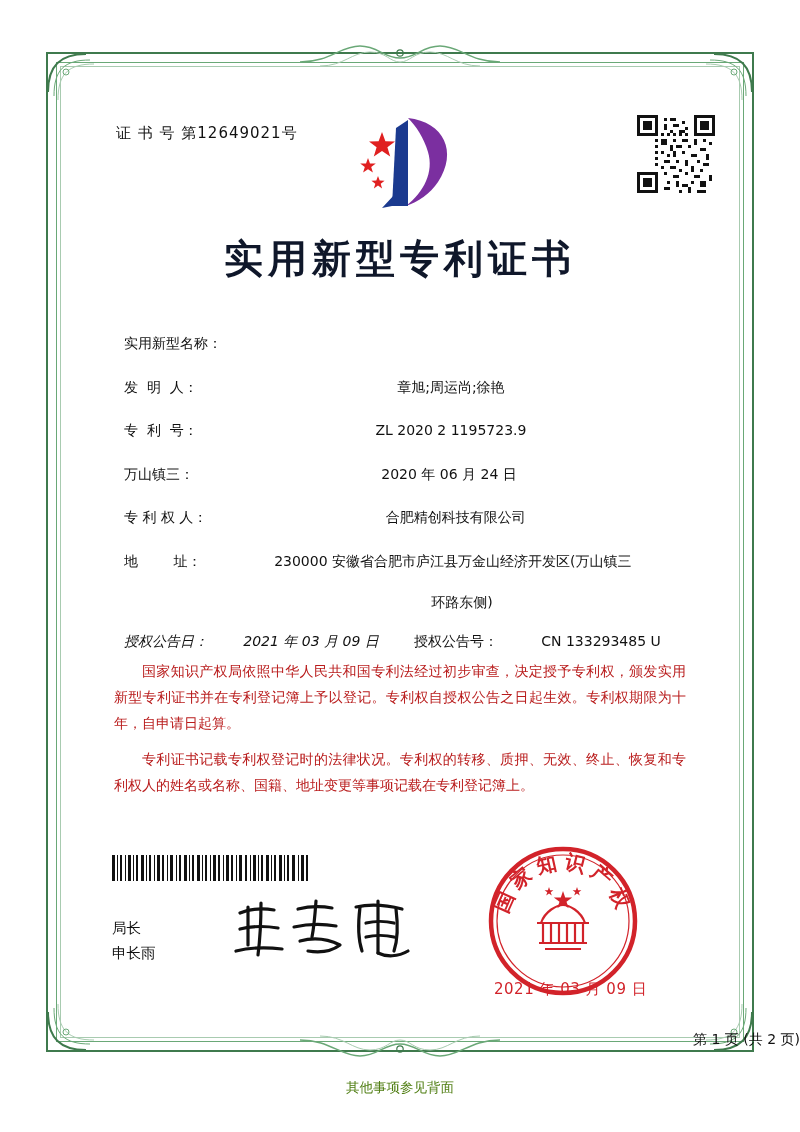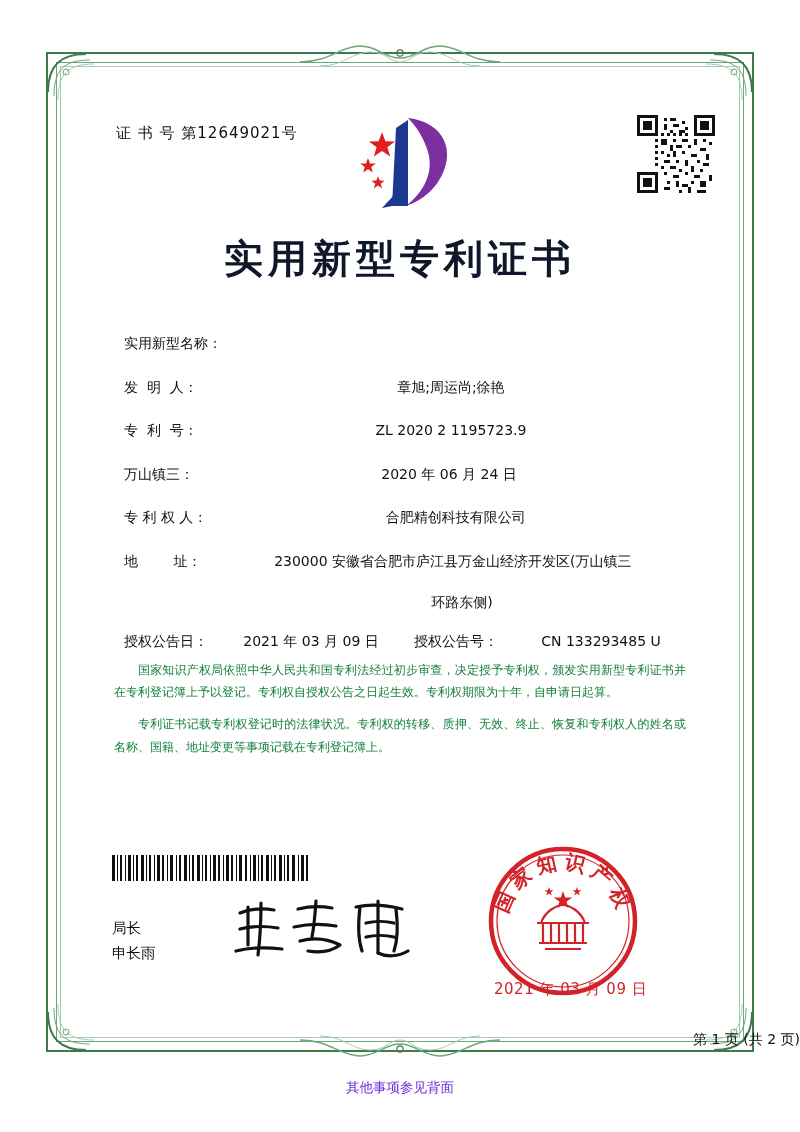--- a/index.html
+++ b/index.html
@@ -130,31 +130,31 @@
   .field-row.tall { margin-bottom: 20px; }
   .addr-second {
     margin-left: 96px;
     margin-top: 3px;
     color: #111;
   }
   .two-col {
     display: flex;
     align-items: flex-start;
   }
-  .two-col .col-a { flex: 0 0 290px; display:flex; }
+  .two-col .col-a { flex: 0 0 290px; display:flex;font-style:italic; }
   .two-col .col-b { flex: 1 1 auto; display:flex; }
 
   
   .paras {
     position: absolute;
     left: 114px; top: 659px;
     width: 572px;
-    font-size: 12px;
+    font-size: 14px;
     line-height: 1.85;
-    color: #15803d;
+    color: #b91c1c;
     text-align: justify;
   }
   .para { text-indent: 2em; margin: 0 0 10px 0; }
 
   
   .barcode {
     position: absolute;
     left: 112px; top: 855px;
     width: 196px; height: 26px;
   }
@@ -196,21 +196,21 @@
     text-align: right;
     font-size: 14px;
     color: #111;
   }
   .footnote {
     position: absolute;
     left: 0; top: 1079px;
     width: 800px;
     text-align: center;
     font-size: 13.5px;
-    color: #6d28d9;
+    color: #4d7c0f;
   }
 </style>
 </head>
 <body>
 
 <div class="cert-page">
 
   <div class="border-outer"></div>
   <div class="border-inner"></div>
   <div class="border-hair"></div>

